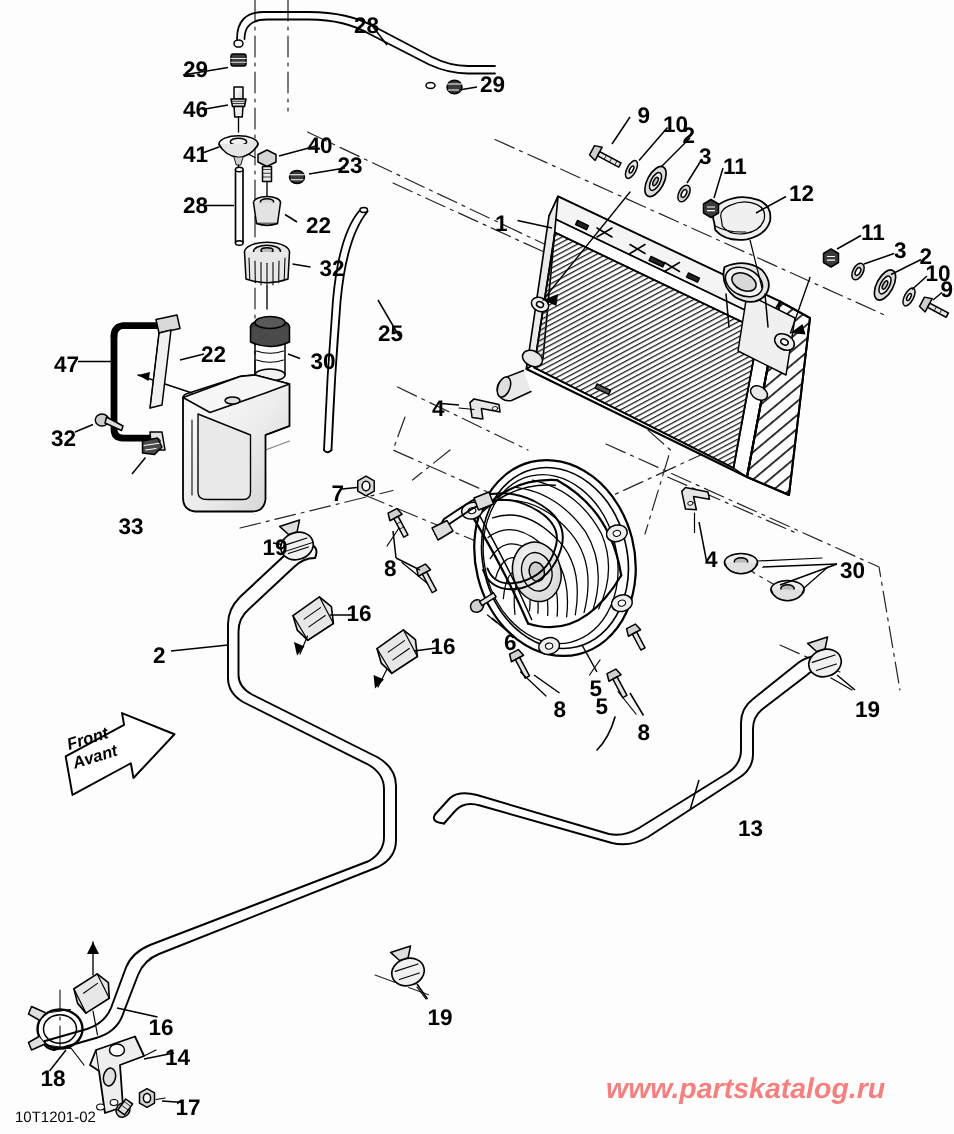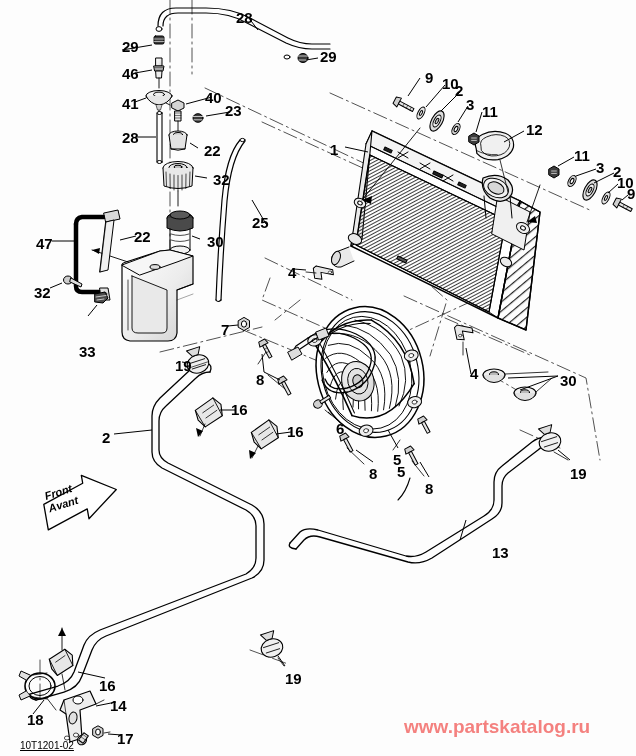--- a/index.html
+++ b/index.html
@@ -6,24 +6,24 @@
   html,body{margin:0;padding:0;background:#fff;}
   body{width:636px;height:756px;overflow:hidden;
        font-family:"Liberation Sans",sans-serif;}
   #stage{position:relative;width:636px;height:756px;background:#fdfdfd;}
   #art{position:absolute;left:0;top:0;width:636px;height:756px;}
   .callout{position:absolute;font-family:"Liberation Sans",sans-serif;
            font-size:15px;font-weight:700;color:#000;white-space:nowrap;
            letter-spacing:0px;line-height:1;}
   #watermark{position:absolute;left:404px;top:716px;
              font-family:"Liberation Sans",sans-serif;font-size:19px;
-             font-weight:700;color:#f4817f;white-space:nowrap;}
-  #diagid{position:absolute;left:20px;top:740px;
+             font-weight:700;font-style:italic;color:#f4817f;white-space:nowrap;}
+  #diagid{position:absolute;left:10px;top:740px;
           font-family:"Liberation Sans",sans-serif;font-size:10px;
-          color:#000;white-space:nowrap;text-decoration:underline;}
+          color:#000;white-space:nowrap;}
   .fronttxt{font-family:"Liberation Sans",sans-serif;font-size:11px;
             font-weight:700;font-style:italic;fill:#000;}
 </style>
 </head>
 <body>
 
 <div id="stage">
 
   <svg id="art" viewBox="0 0 636 756" xmlns="http://www.w3.org/2000/svg">
     <defs>

